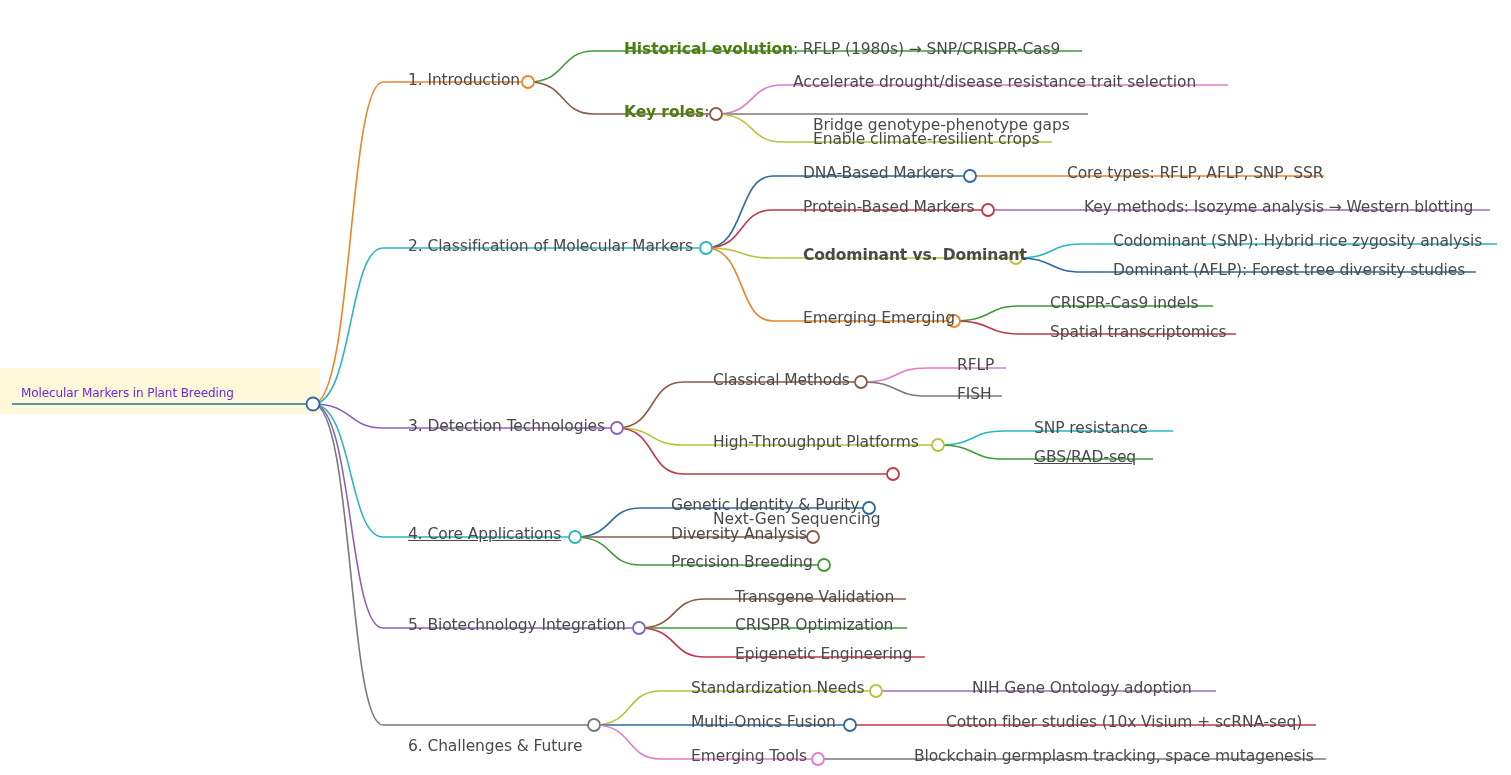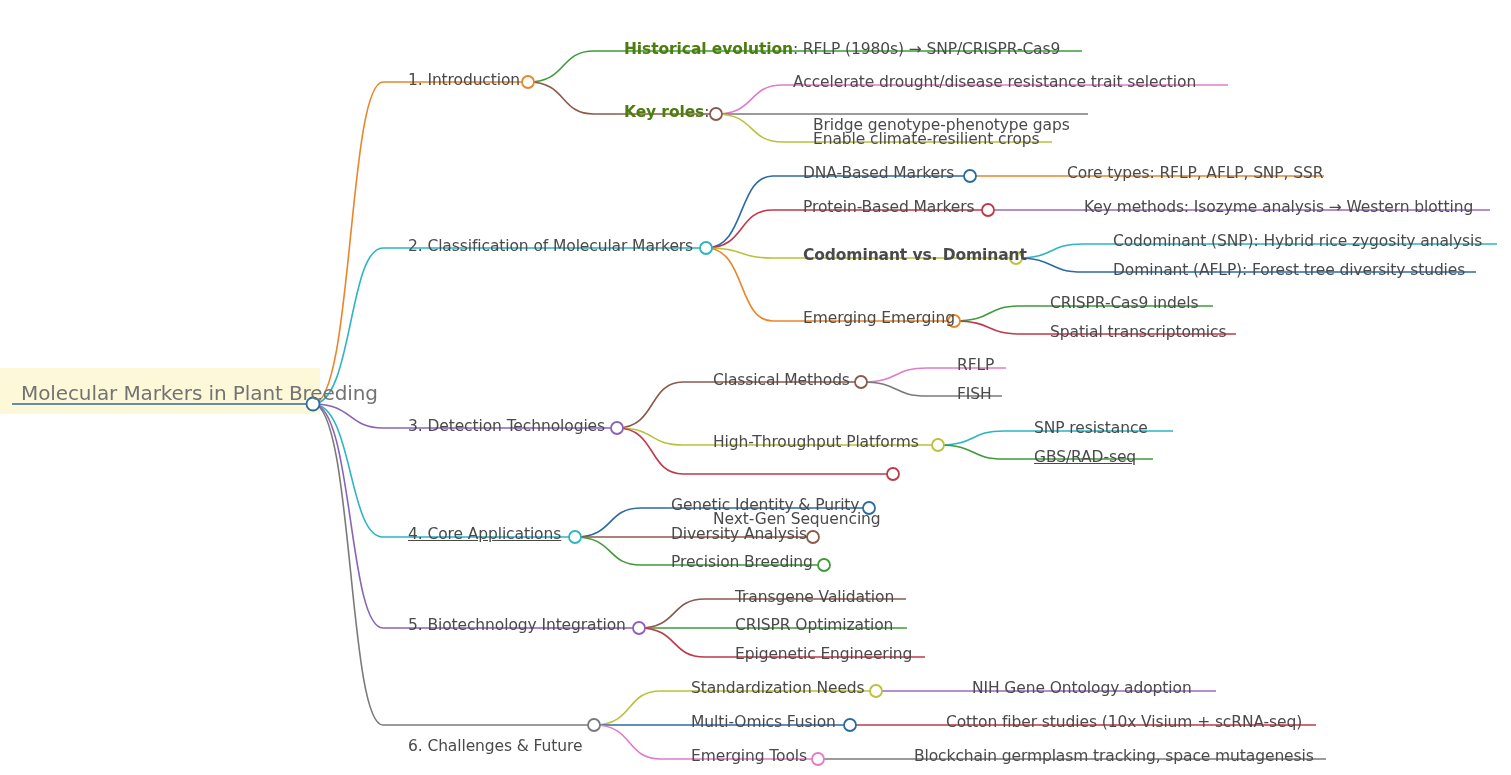--- a/index.html
+++ b/index.html
@@ -2,21 +2,21 @@
 <html><head>
 <meta charset="utf-8">
 <style>
   html, body { margin:0; padding:0; background:#ffffff; }
   body { width:1511px; height:775px; overflow:hidden; position:relative;
          font-family:"DejaVu Sans","Liberation Sans",sans-serif; }
   #map { position:absolute; left:0; top:0; width:1511px; height:775px; }
   .root-bg { position:absolute; left:0; top:368px; width:320px; height:46px; background:#fdf8d8; }
   .lbl { position:absolute; font-size:15.5px; color:#4a4a4a; white-space:nowrap; line-height:18px; letter-spacing:-0.1px; }
   .lbl b { color:#4d7c0f; font-weight:bold; }
-  .root-lbl { font-size:20px; color:#737373; }
+  .root-lbl { font-size:12px; color:#6d28d9; }
   svg path.edge { fill:none; stroke-width:1.6; }
   svg line.under { stroke-width:1.6; }
   svg circle.node { fill:#fff; stroke-width:1.8; }
 </style>
 </head>
 <body>
 
 <div class="root-bg"></div>
 <svg id="map" xmlns="http://www.w3.org/2000/svg" width="1511" height="775">
     <g>

